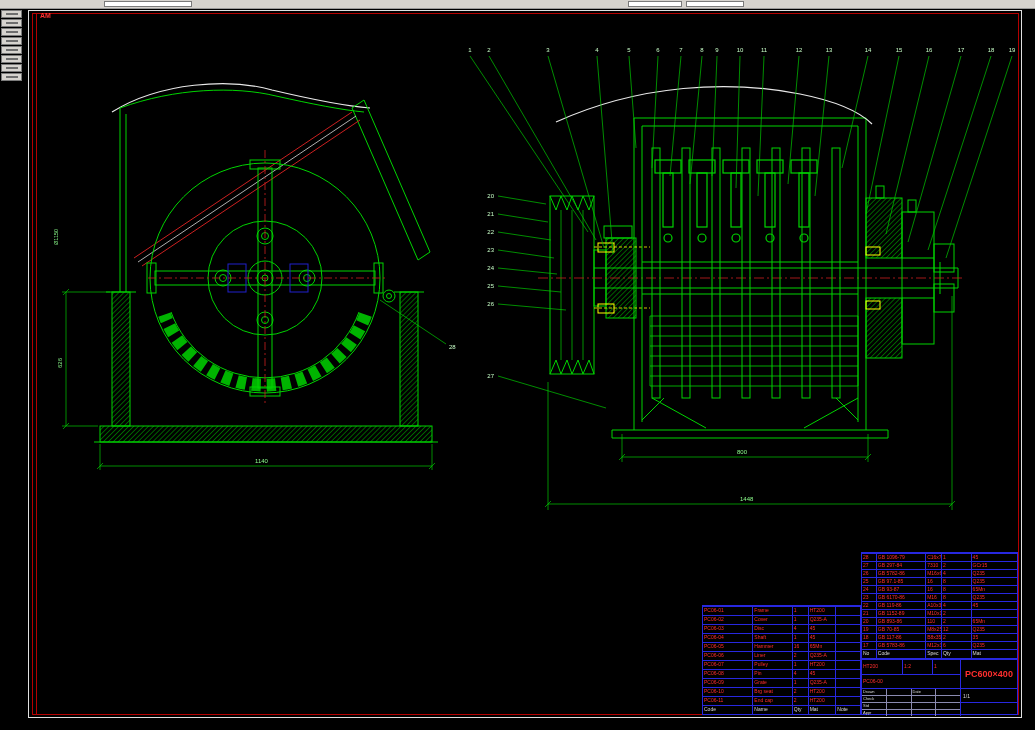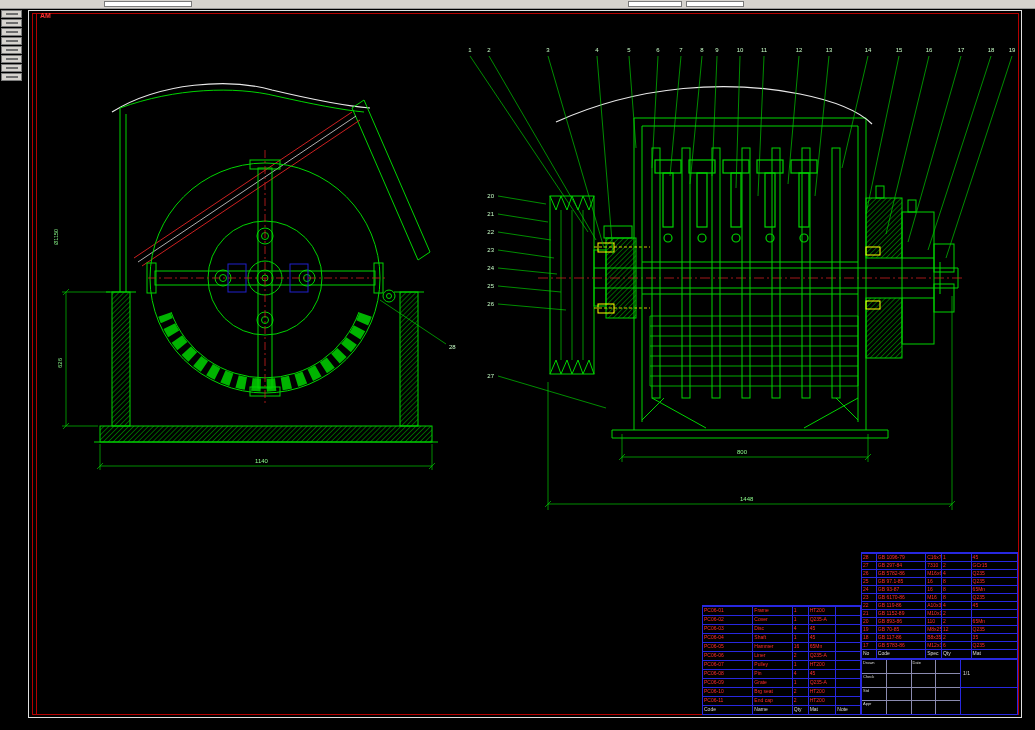--- a/index.html
+++ b/index.html
@@ -514,20 +514,33 @@
       <div class="bom-row bom-head">
         <div class="bom-cell" style="width: 14px;">No</div>
         <div class="bom-cell" style="width: 50px;">Code</div>
         <div class="bom-cell" style="width: 16px;">Spec</div>
         <div class="bom-cell" style="width: 30px;">Qty</div>
         <div class="bom-cell" style="width: 47px;">Mat</div>
       </div>
     </div>
 
   <div class="title-block">
+    <div class="tb-top">
+      <div class="tb-left">
+        <div class="tb-lrow">
+          <div class="tb-cell" style="width:40px;">HT200</div>
+          <div class="tb-cell" style="width:30px;">1:2</div>
+          <div class="tb-cell" style="width:28px;">1</div>
+        </div>
+        <div class="tb-lrow">
+          <div class="tb-cell" style="width:98px;">PC06-00</div>
+        </div>
+      </div>
+      <div class="tb-title">PC600×400</div>
+    </div>
     <div class="tb-bottom">
       <div id="tb-sigs" class="tb-sigs">
           <div class="tb-sig-row">
             <div class="tb-sig-cell">Drawn</div>
             <div class="tb-sig-cell"></div>
             <div class="tb-sig-cell">Date</div>
             <div class="tb-sig-cell"></div>
           </div>
           <div class="tb-sig-row">
             <div class="tb-sig-cell">Check</div>

